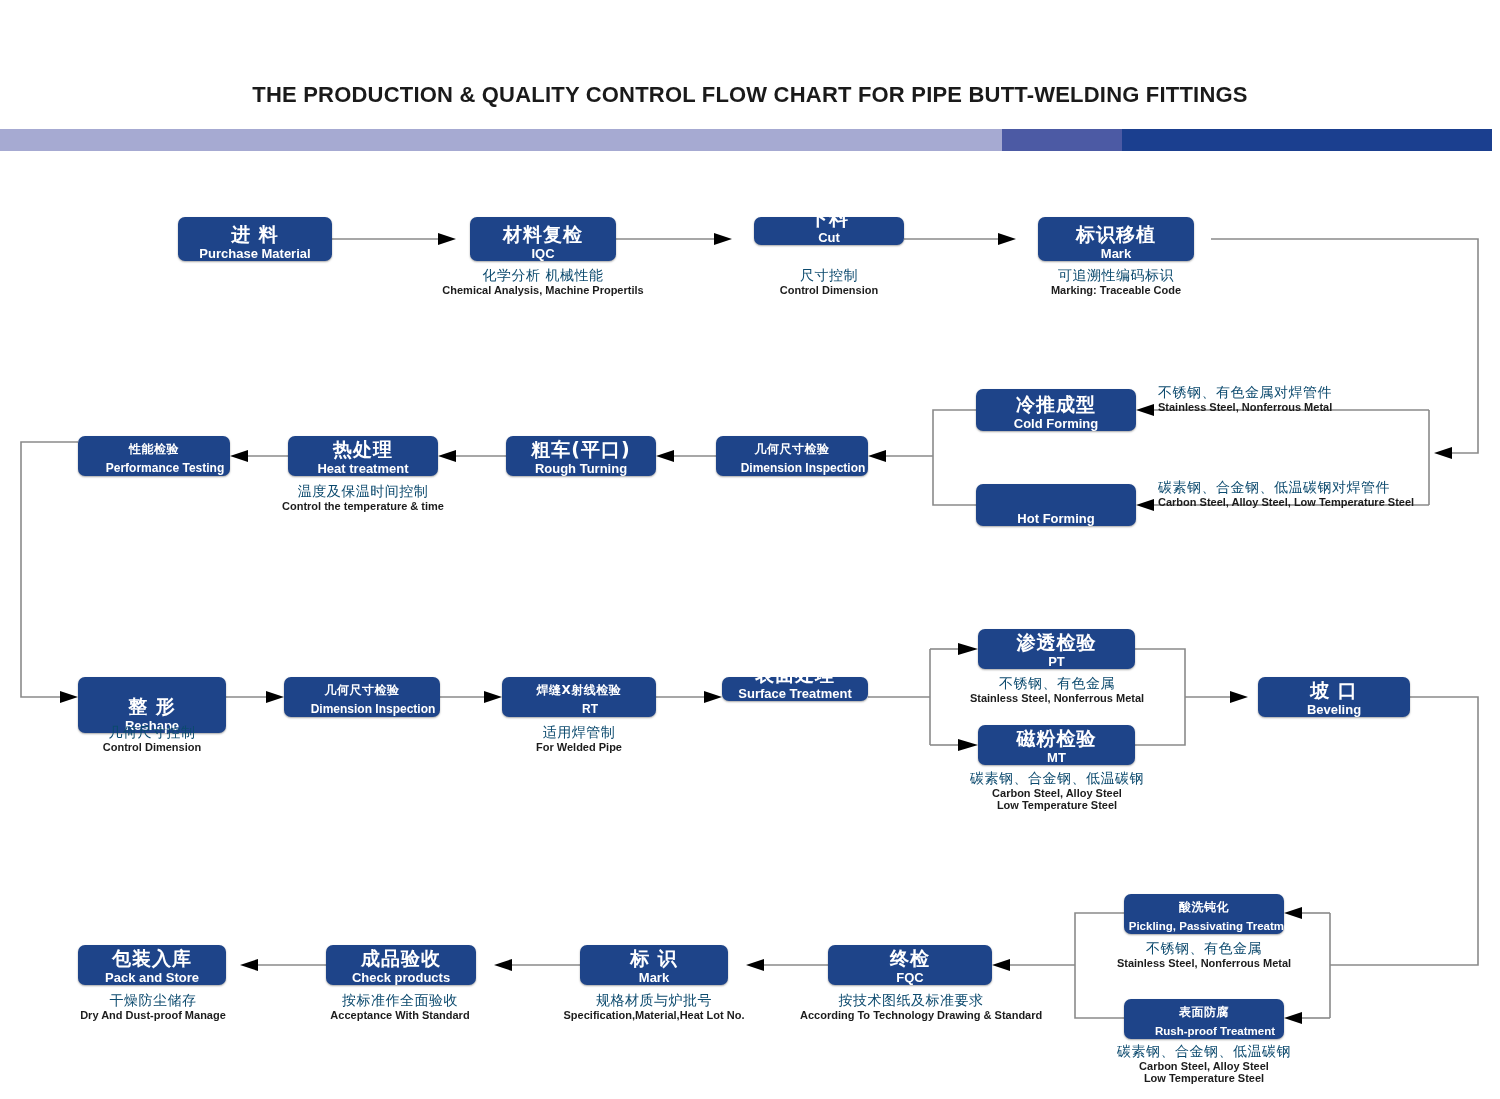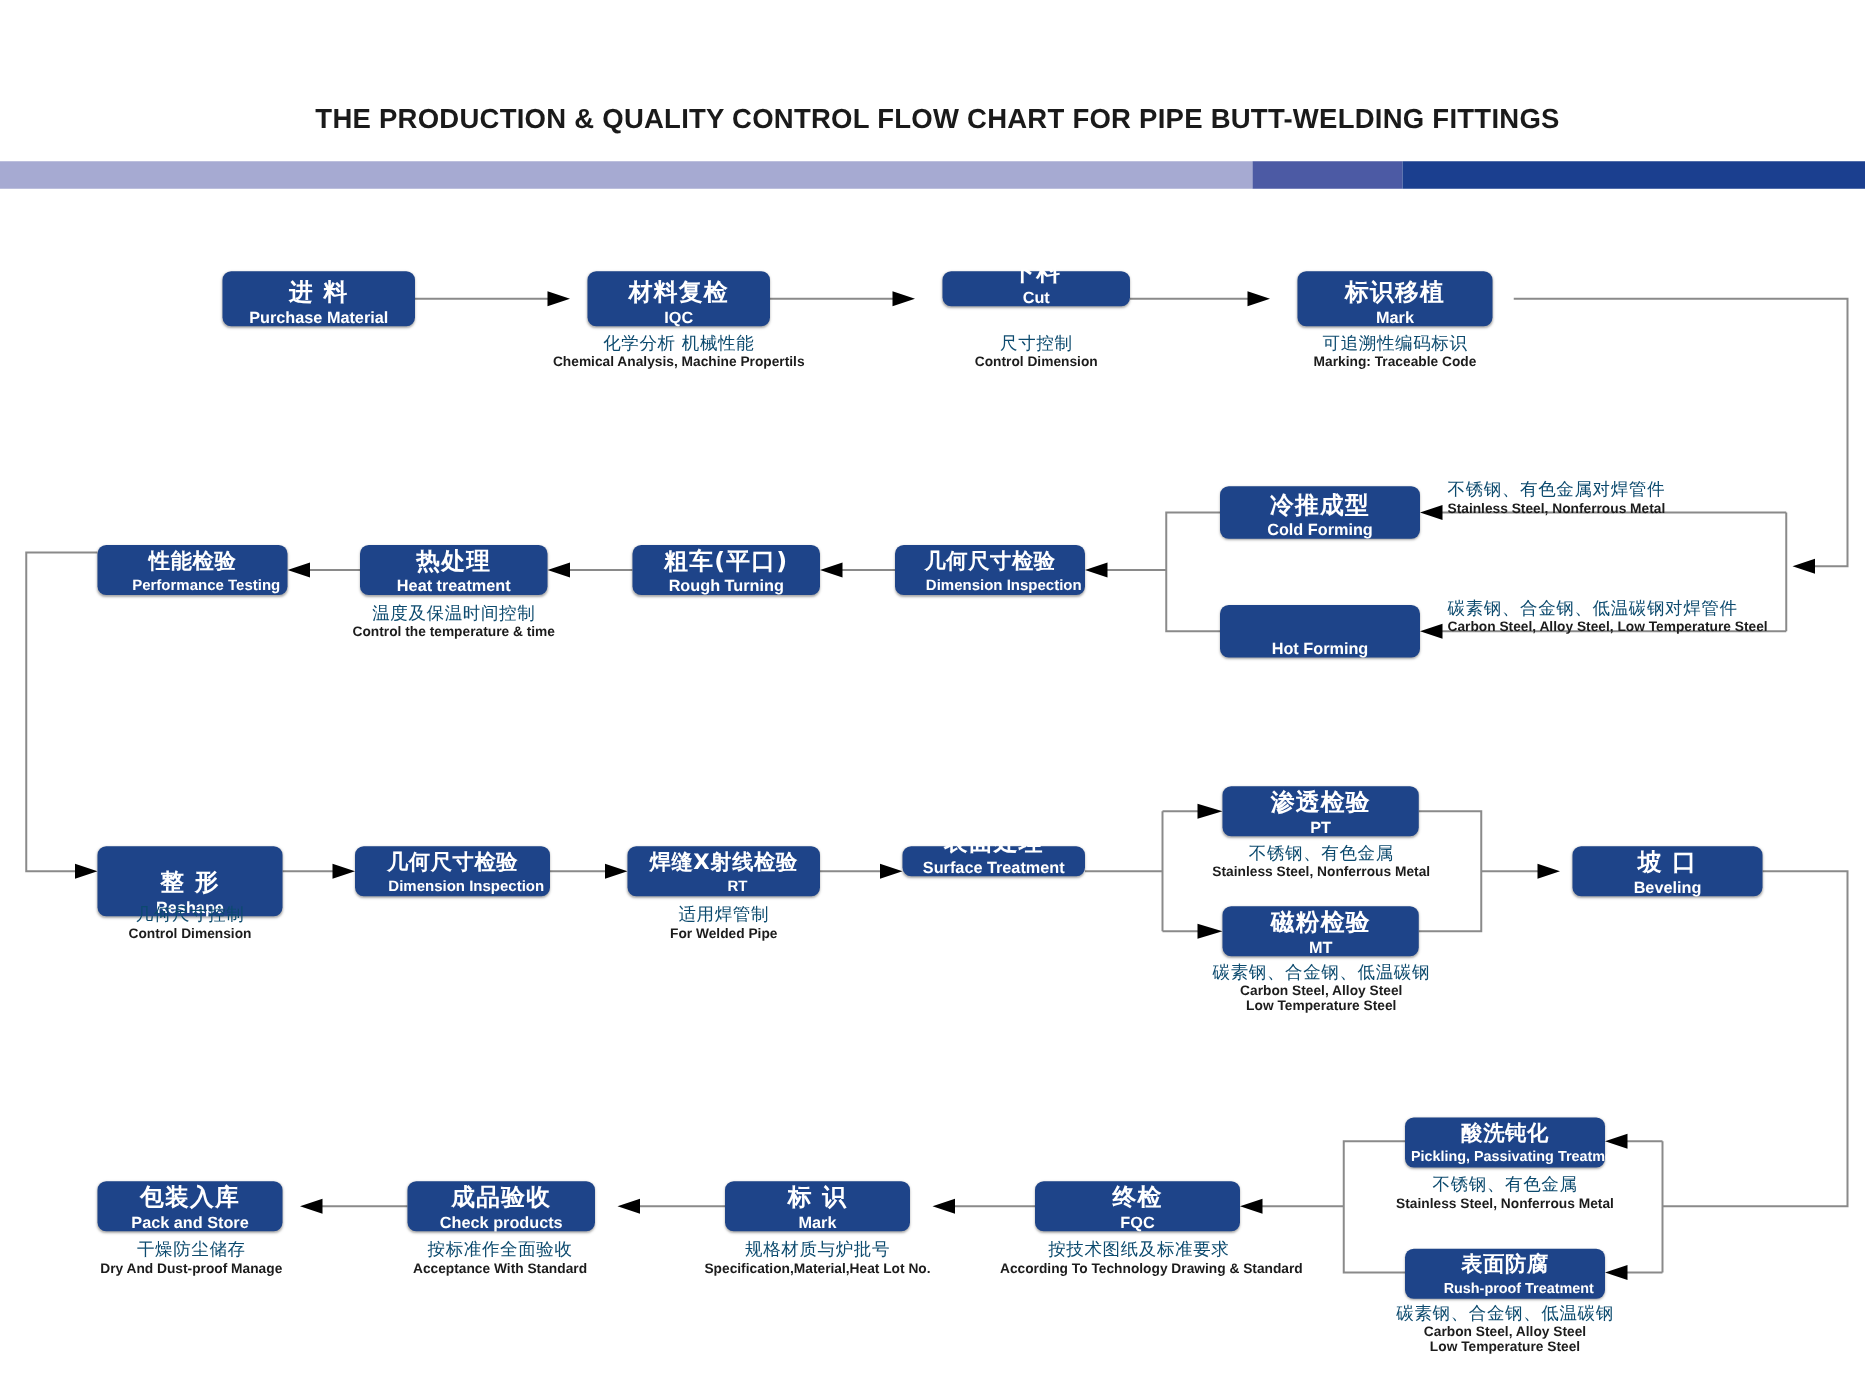--- a/index.html
+++ b/index.html
@@ -43,21 +43,21 @@
   .node .cn{
     font-family:"DejaVu Sans","Liberation Sans",sans-serif;
     font-weight:bold;font-size:19px;line-height:22px;white-space:nowrap;
     letter-spacing:1px;
   }
   .node .en{
     font-family:"Liberation Sans",sans-serif;
     font-weight:bold;font-size:13px;line-height:15px;white-space:nowrap;
     margin-top:1px;
   }
-  .node.sm .cn{font-size:17px;letter-spacing:.5px;}
+  .node.sm .cn{font-size:12px;letter-spacing:.5px;}
   .node.sm .en{font-size:12px;padding-left:22px;}
 
   
   .cap{
     position:absolute;text-align:center;color:#222;line-height:1.18;
   }
   .cap .c1{
     font-family:"DejaVu Sans","Liberation Sans",sans-serif;
     font-size:14px;color:#0c4a6e;white-space:nowrap;letter-spacing:.5px;
   }

